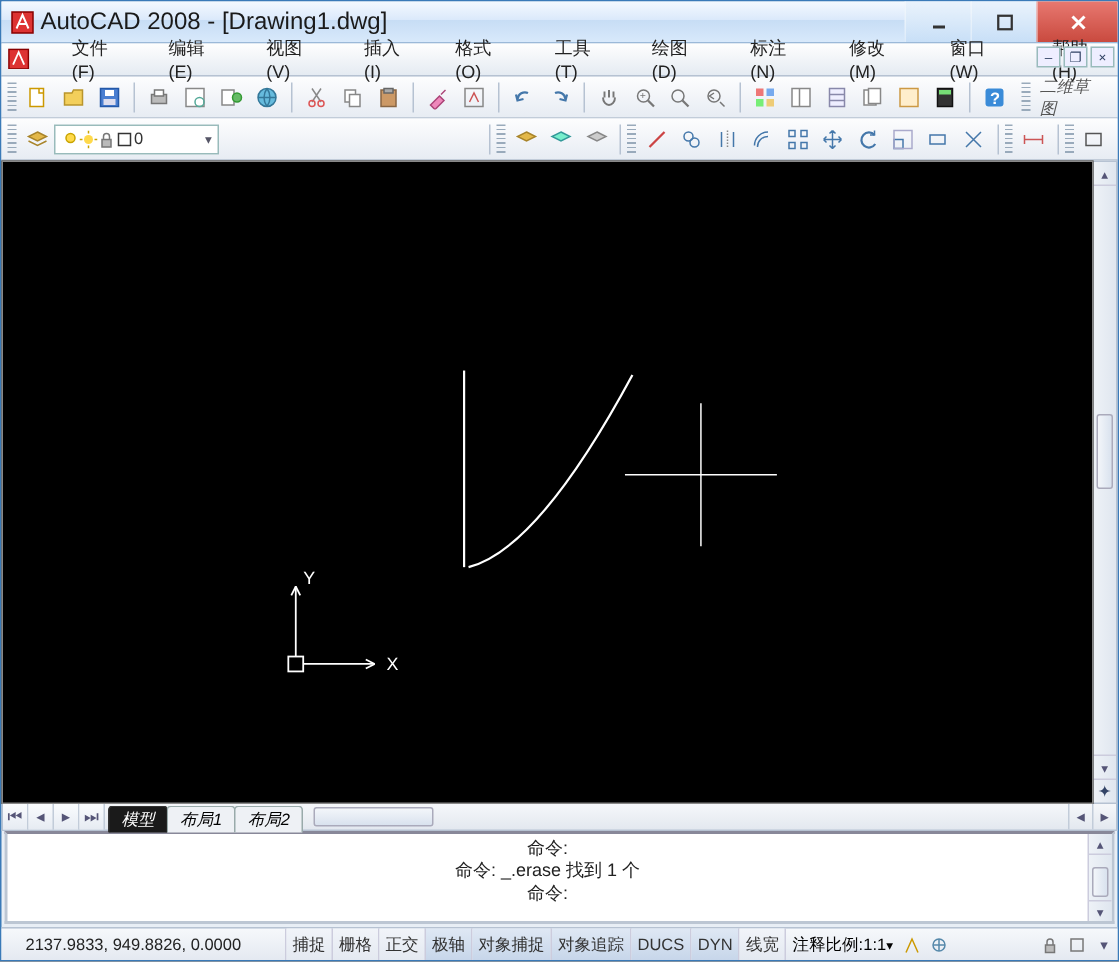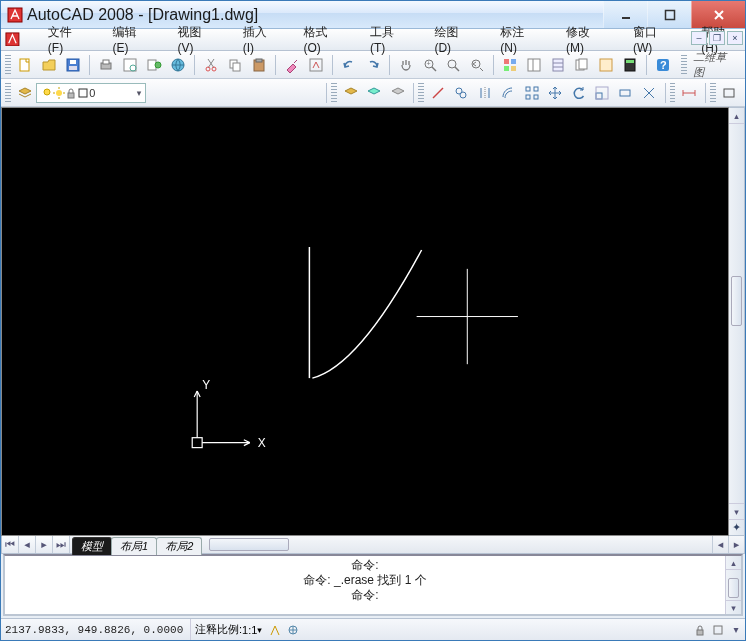--- a/index.html
+++ b/index.html
@@ -59,21 +59,21 @@
 .cmdtext { flex:1; font-family:"SimSun","NSimSun",monospace; font-size:12px; color:#222; padding:2px 4px; line-height:15px; white-space:pre; overflow:hidden;}
 .cmdvscroll{ width:16px; background:linear-gradient(to right,#eef2f7,#dfe6ef); border-left:1px solid #ccd; display:flex; flex-direction:column;}
 .cmdvscroll .sbtn{ height:14px; display:flex; align-items:center; justify-content:center; font-size:9px; color:#557;}
 .cmdvscroll .sbtn.top{ border-bottom:1px solid #ccd;}
 .cmdvscroll .sbtn.bot{ border-top:1px solid #ccd;}
 .cmdvscroll .track{ flex:1; position:relative;}
 .cmdvscroll .thumb{ position:absolute; left:2px; right:2px; bottom:2px; height:20px; background:linear-gradient(to right,#f3f6fa,#d9e2ee); border:1px solid #aab; border-radius:2px;}
 
 
 .status { height:22px; background:linear-gradient(to bottom,#f6f8fb,#e4e9f1); border-top:1px solid #b6c2d2; display:flex; align-items:center; font-size:11px; }
-.status .coords { width:190px; padding-left:4px; color:#222; font-family:Liberation Mono, monospace; border-right:1px solid #ccd; height:100%; display:flex; align-items:center;}
+.status .coords { width:190px; padding-left:16px; color:#222; font-family:Liberation Sans, sans-serif; border-right:1px solid #ccd; height:100%; display:flex; align-items:center;}
 .stbtn { padding:0 4px; border-right:1px solid #ccd; height:100%; display:flex; align-items:center; color:#333; background:linear-gradient(to bottom,#f1f4f9,#e4e9f1);}
 .stbtn.active { background:linear-gradient(to bottom,#dfe8f4,#c7d6ea); }
 .status .fill{ flex:1;}
 .status .ricon{ width:18px; display:flex; align-items:center; justify-content:center;}
 .status .anno{ padding:0 4px; display:flex; align-items:center; gap:0;}
 </style>
 </head>
 <body>
 
 <div class="window">
@@ -483,20 +483,31 @@
       <div class="sbtn top">▴</div>
       <div class="track">
           <div class="thumb"></div>
         </div>
       <div class="sbtn bot">▾</div>
     </div>
   </div>
 
   <div class="status">
     <div class="coords">2137.9833, 949.8826, 0.0000</div>
+    <div id="stbtns" style="display:flex;height:100%">
+        <div class="stbtn">捕捉</div>
+        <div class="stbtn">栅格</div>
+        <div class="stbtn">正交</div>
+        <div class="stbtn active">极轴</div>
+        <div class="stbtn active">对象捕捉</div>
+        <div class="stbtn active">对象追踪</div>
+        <div class="stbtn active">DUCS</div>
+        <div class="stbtn active">DYN</div>
+        <div class="stbtn">线宽</div>
+      </div>
     <div class="anno">
       <span>注释比例:</span>
       <span>1:1</span>
       <span style="font-size:9px">▾</span>
     </div>
     <div class="ricon">
         <svg width="14" height="14">
           <path d="M3 12L7 3l4 9" fill="none" stroke="#c90"></path>
         </svg>
       </div>

